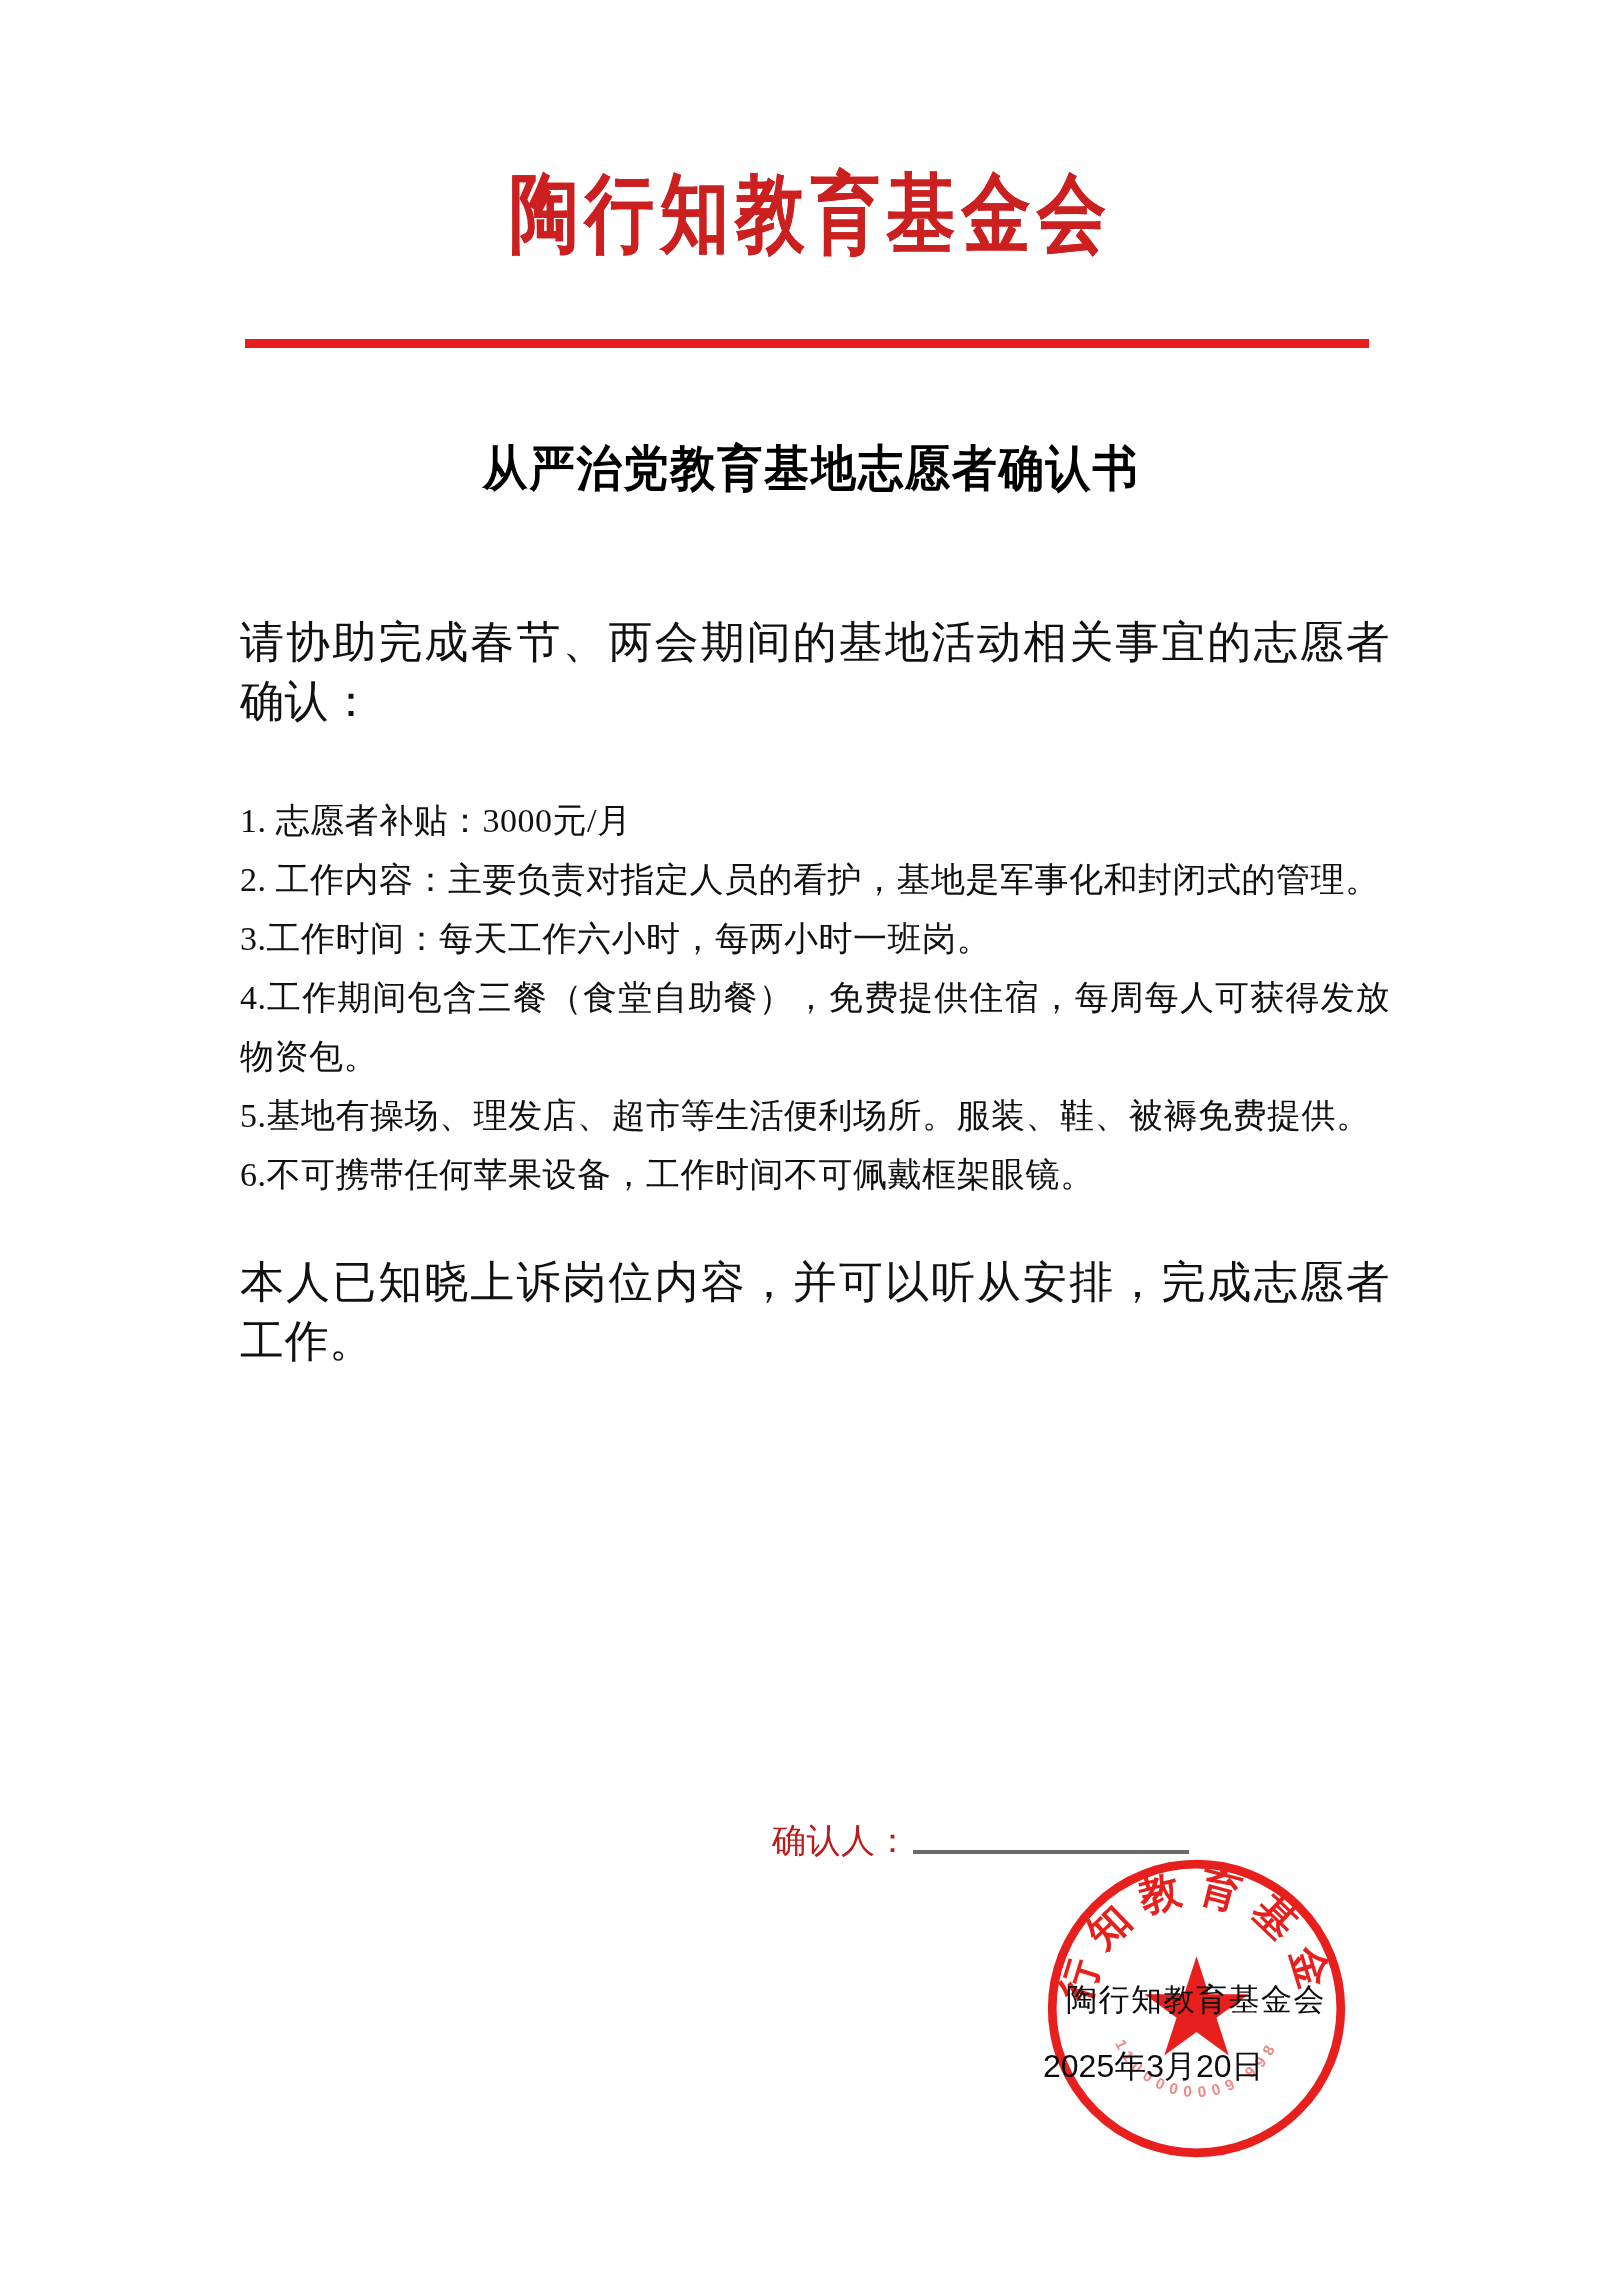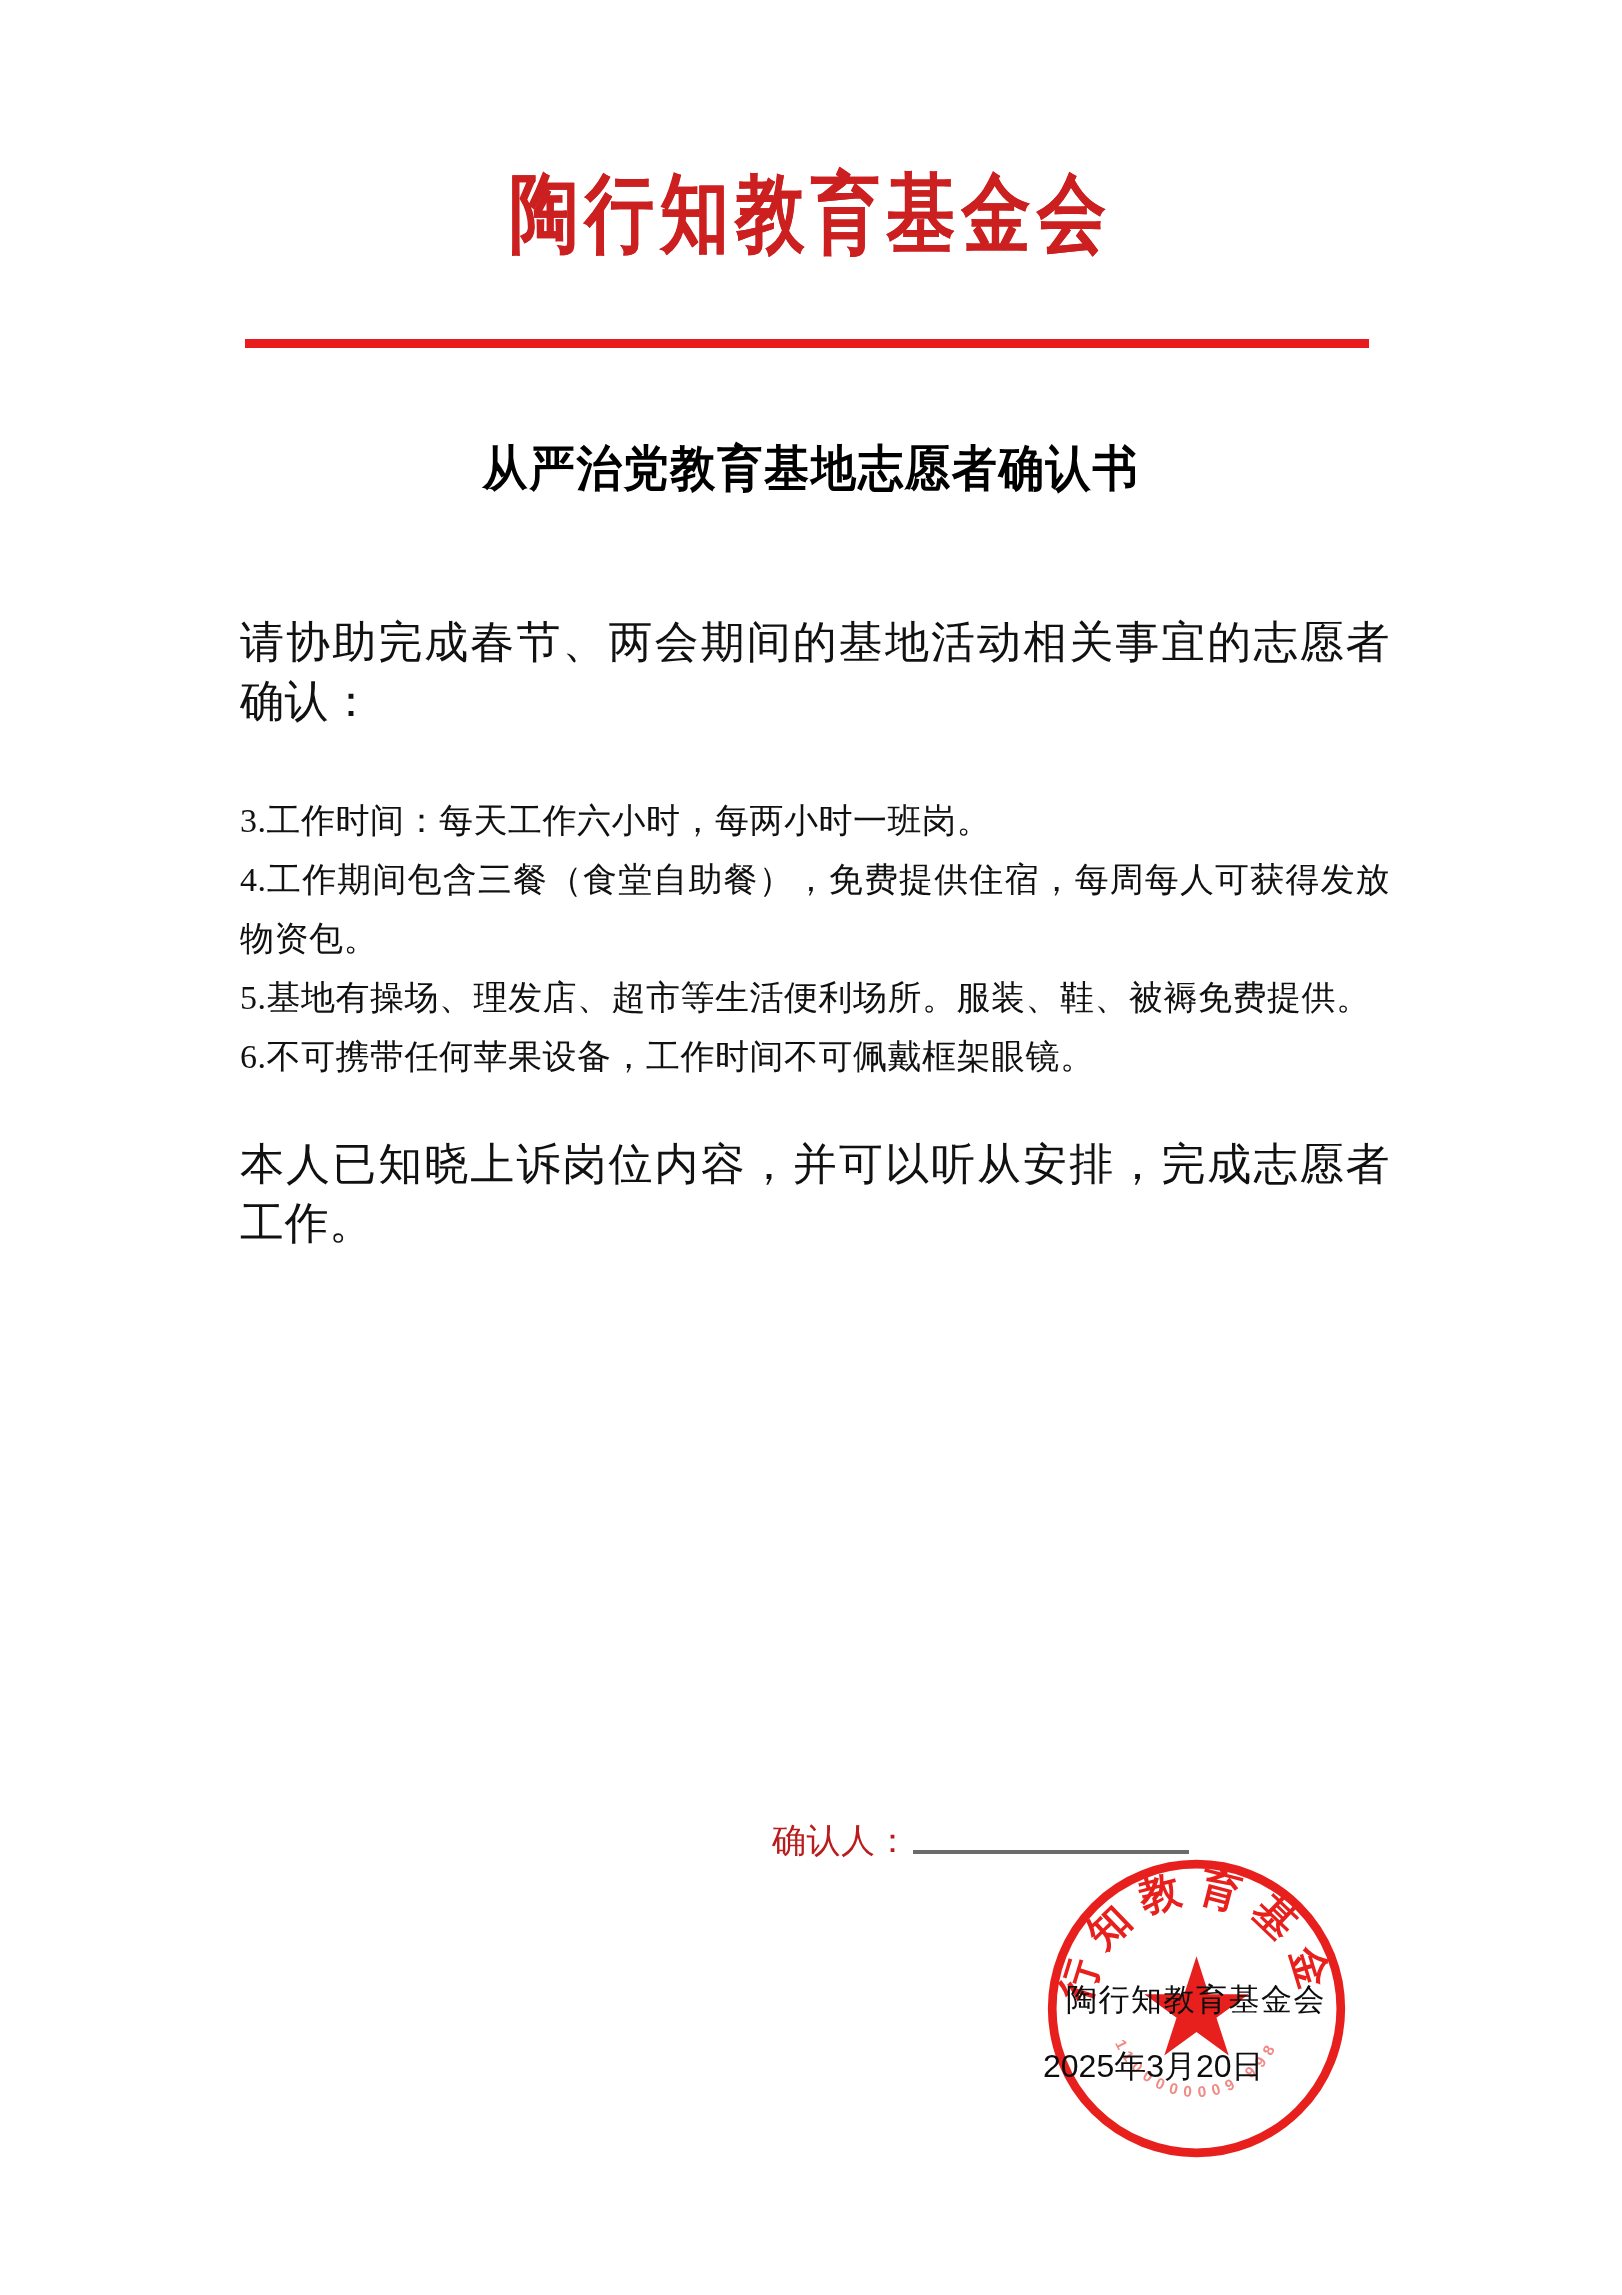--- a/index.html
+++ b/index.html
@@ -206,20 +206,22 @@
   </div>
 
   <div class="doc-title">
     <div class="doc-title-text">从严治党教育基地志愿者确认书</div>
   </div>
 
   <div class="body-block">
 
     <p class="para intro">请协助完成春节、两会期间的基地活动相关事宜的志愿者确认：</p>
 
+    <p class="list-item">1. 志愿者补贴：3000元/月</p>
+    <p class="list-item">2. 工作内容：主要负责对指定人员的看护，基地是军事化和封闭式的管理。</p>
     <p class="list-item">3.工作时间：每天工作六小时，每两小时一班岗。</p>
     <p class="list-item">4.工作期间包含三餐（食堂自助餐），免费提供住宿，每周每人可获得发放物资包。</p>
     <p class="list-item">5.基地有操场、理发店、超市等生活便利场所。服装、鞋、被褥免费提供。</p>
     <p class="list-item">6.不可携带任何苹果设备，工作时间不可佩戴框架眼镜。</p>
 
     <div class="spacer-after-list"></div>
 
     <p class="para">本人已知晓上诉岗位内容，并可以听从安排，完成志愿者工作。</p>
   </div>
 

